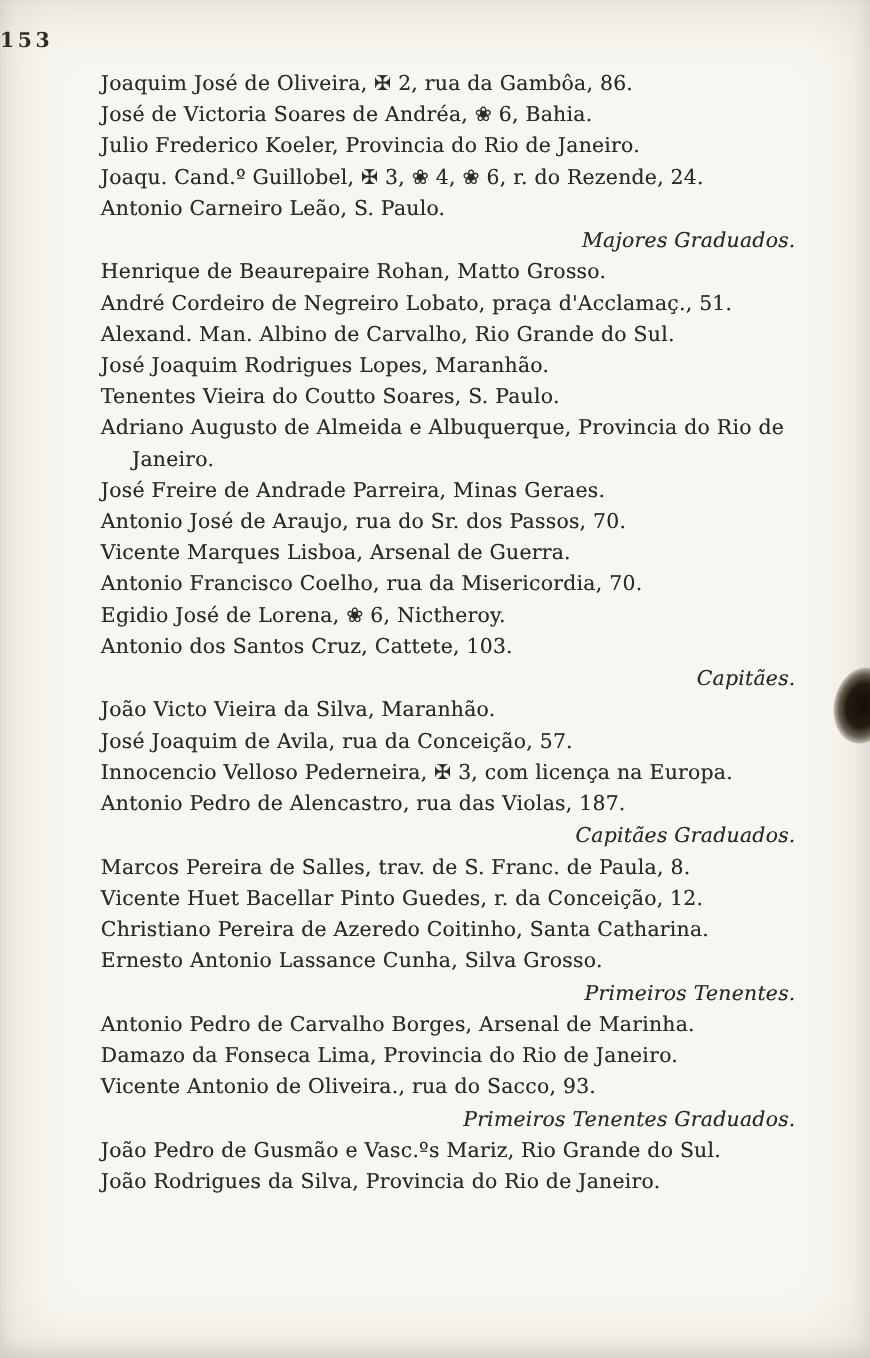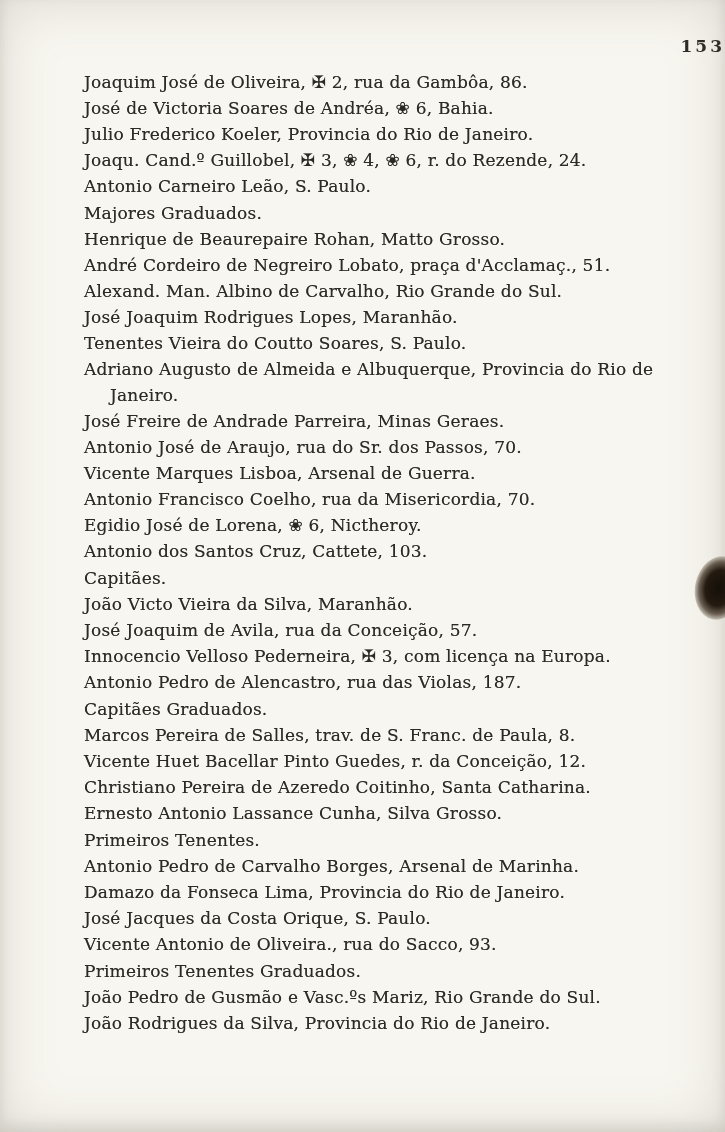--- a/index.html
+++ b/index.html
@@ -11,40 +11,41 @@
   .page {
     position: relative;
     width: 725px;
     height: 1132px;
     background: #f8f6f0;
     color: #2c2a25;
     overflow: hidden;
     box-shadow: inset 0 0 55px rgba(120, 112, 95, 0.22), inset 0 -6px 14px rgba(110, 105, 92, 0.18);
   }
   .page-number {
-    text-align: right;
-    padding-top: 36px;
+    text-align: left;
+    padding-top: 24px;
     font-size: 17px;
     font-weight: bold;
     letter-spacing: 3px;
     color: #2e2c26;
   }
   .content {
     margin: 13px 62px 0 84px;
     font-size: 17px;
     line-height: 26px;
     letter-spacing: 0.2px;
     text-shadow: 0 0 0.5px rgba(44, 42, 37, 0.55);
   }
   .entry {
     padding-left: 26px;
     text-indent: -26px;
   }
   .section-heading {
-    text-align: left;
+    text-align: right;
+    font-style: italic;
     padding-top: 1px;
   }
   .scan-artifact {
     position: absolute;
     right: -18px;
     top: 556px;
     width: 48px;
     height: 64px;
     border-radius: 50%;
     transform: rotate(12deg);
@@ -86,20 +87,19 @@
       <div class="entry">Innocencio Velloso Pederneira, ✠ 3, com licença na Europa.</div>
       <div class="entry">Antonio Pedro de Alencastro, rua das Violas, 187.</div>
       <div class="section-heading">Capitães Graduados.</div>
       <div class="entry">Marcos Pereira de Salles, trav. de S. Franc. de Paula, 8.</div>
       <div class="entry">Vicente Huet Bacellar Pinto Guedes, r. da Conceição, 12.</div>
       <div class="entry">Christiano Pereira de Azeredo Coitinho, Santa Catharina.</div>
       <div class="entry">Ernesto Antonio Lassance Cunha, Silva Grosso.</div>
       <div class="section-heading">Primeiros Tenentes.</div>
       <div class="entry">Antonio Pedro de Carvalho Borges, Arsenal de Marinha.</div>
       <div class="entry">Damazo da Fonseca Lima, Provincia do Rio de Janeiro.</div>
-      <div class="entry">José Jacques da Costa Orique, S. Paulo.</div>
       <div class="entry">Vicente Antonio de Oliveira., rua do Sacco, 93.</div>
       <div class="section-heading">Primeiros Tenentes Graduados.</div>
       <div class="entry">João Pedro de Gusmão e Vasc.ºs Mariz, Rio Grande do Sul.</div>
       <div class="entry">João Rodrigues da Silva, Provincia do Rio de Janeiro.</div>
     </div>
   <div class="scan-artifact"></div>
 </div>
 
 </body></html>

